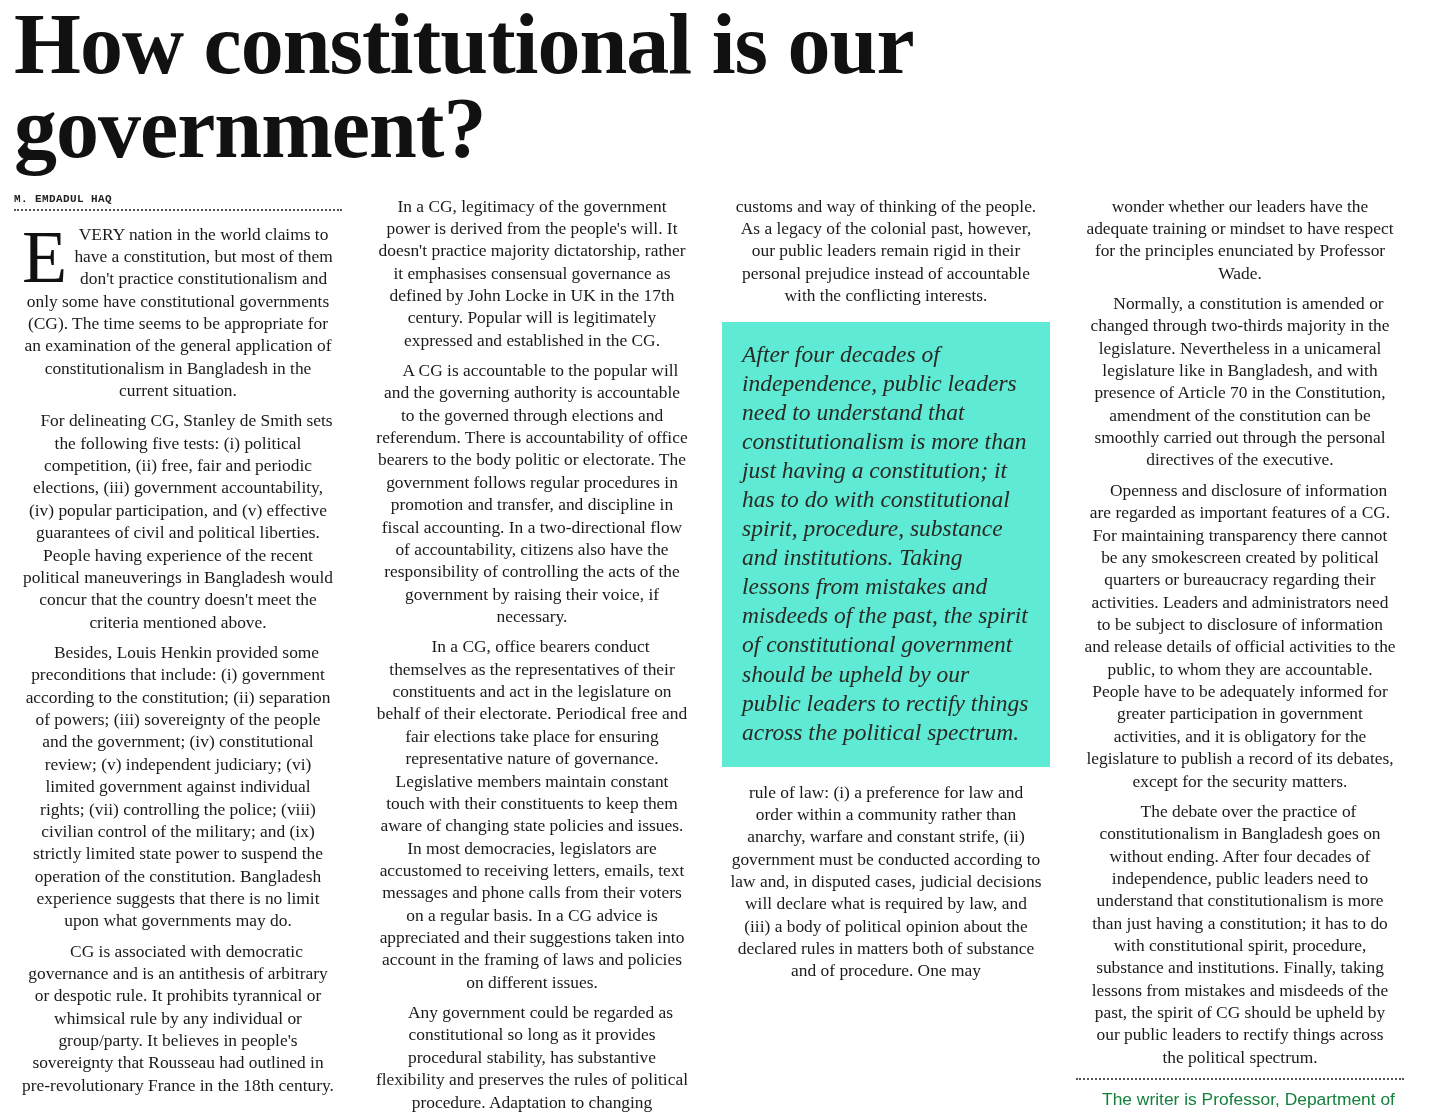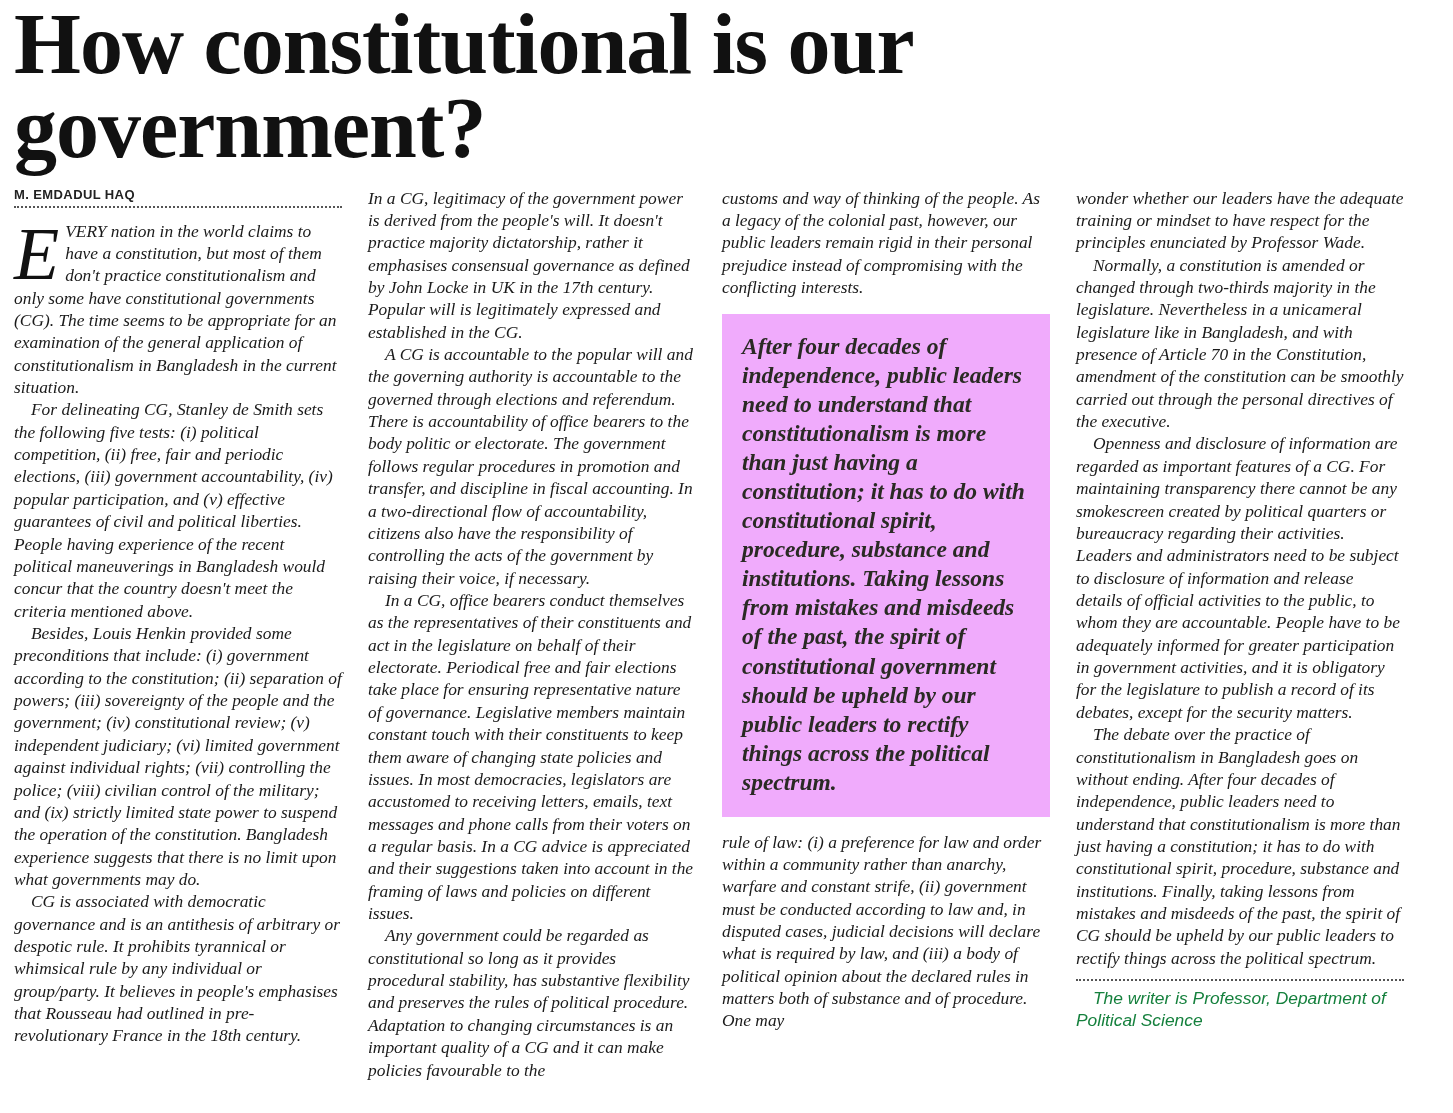--- a/index.html
+++ b/index.html
@@ -37,37 +37,36 @@
     gap: 26px;
     margin-top: 16px;
     align-items: flex-start;
   }
   .col {
     width: 328px;
     flex: 0 0 328px;
     position: relative;
   }
   .col p {
-    margin: 0;
+    margin: 8px;
     font-size: 17.4px;
     line-height: 1.285;
-    text-align: left;
+    text-align: center;
     text-indent: 17px;
-    font-style: italic;
   }
   .col p.first {
     text-indent: 0;
   }
   .byline {
-    font-family: Liberation Sans, sans-serif;
-    font-size: 13px;
+    font-family: Liberation Mono, monospace;
+    font-size: 11px;
     font-weight: bold;
     letter-spacing: 0.4px;
     text-transform: uppercase;
-    margin: 0 0 4px 0;
+    margin: 6px 0 4px 0;
     color: #222;
   }
   .dotrule {
     border-bottom: 2.5px dotted #555;
     height: 0;
     margin: 2px 0 12px 0;
     width: 100%;
   }
   .dotrule.bottom {
     margin: 10px 0 6px 0;
@@ -80,26 +79,26 @@
     float: left;
     font-family: "Liberation Serif", serif;
     font-size: 74px;
     line-height: 0.78;
     font-weight: normal;
     padding: 4px 6px 0 0;
     margin-top: 2px;
     color: #111;
   }
   .pullquote {
-    background: #f0abfc;
+    background: #5eead4;
     padding: 18px 20px 20px 20px;
     margin: 16px 0 14px 0;
     font-family: "Liberation Serif", serif;
     font-style: italic;
-    font-weight: bold;
+    font-weight: normal;
     font-size: 23.5px;
     line-height: 1.235;
     color: #2a2a24;
   }
   .footnote {
     font-family: "Liberation Sans", sans-serif;
     font-size: 12.6px;
     line-height: 1.32;
     color: #15803d;
     margin: 0;
@@ -113,32 +112,32 @@
   <h1 class="headline">How constitutional is our government?</h1>
 
   <div class="columns">
 
     <div class="col">
       <div class="byline">M. Emdadul Haq</div>
       <div class="dotrule"></div>
       <p class="first dropcap-para"><span class="dropcap">E</span><span>VERY nation in the world claims to have a constitution, but most of them don't practice constitutionalism and only some have constitutional governments (CG).  The time seems to be appropriate for an examination of the general application of constitutionalism in Bangladesh in the current situation.</span></p>
       <p>For delineating CG, Stanley de Smith sets the following five tests: (i) political competition, (ii) free, fair and periodic elections, (iii) government accountability, (iv) popular participation, and (v) effective guarantees of civil and political liberties. People having experience of the recent political maneuverings in Bangladesh would concur that the country doesn't meet the criteria mentioned above.</p>
       <p>Besides, Louis Henkin provided some preconditions that include: (i) government according to the constitution; (ii) separation of powers; (iii) sovereignty of the people and the government; (iv) constitutional review; (v) independent judiciary; (vi) limited government against individual rights; (vii) controlling the police; (viii) civilian control of the military; and (ix) strictly limited state power to suspend the operation of the constitution. Bangladesh experience suggests that there is no limit upon what governments may do.</p>
-      <p>CG is associated with democratic governance and is an antithesis of arbitrary or despotic rule. It prohibits tyrannical or whimsical rule by any individual or group/party. It believes in people's emphasises that Rousseau had outlined in pre-revolutionary France in the 18th century.</p>
+      <p>CG is associated with democratic governance and is an antithesis of arbitrary or despotic rule. It prohibits tyrannical or whimsical rule by any individual or group/party. It believes in people's sovereignty that Rousseau had outlined in pre-revolutionary France in the 18th century.</p>
     </div>
 
     <div class="col">
       <p class="first">In a CG, legitimacy of the government power is derived from the people's will. It doesn't practice majority dictatorship, rather it emphasises consensual governance as defined by John Locke in UK in the 17th century. Popular will is legitimately expressed and established in the CG.</p>
       <p>A CG is accountable to the popular will and the governing authority is accountable to the governed through elections and referendum. There is accountability of office bearers to the body politic or electorate. The government follows regular procedures in promotion and transfer, and discipline in fiscal accounting. In a two-directional flow of accountability, citizens also have the responsibility of controlling the acts of the government by raising their voice, if necessary.</p>
       <p>In a CG, office bearers conduct themselves as the representatives of their constituents and act in the legislature on behalf of their electorate. Periodical free and fair elections take place for ensuring representative nature of governance. Legislative members maintain constant touch with their constituents to keep them aware of changing state policies and issues. In most democracies, legislators are accustomed to receiving letters, emails, text messages and phone calls from their voters on a regular basis. In a CG advice is appreciated and their suggestions taken into account in the framing of laws and policies on different issues.</p>
       <p>Any government could be regarded as constitutional so long as it provides procedural stability, has substantive flexibility and preserves the rules of political procedure. Adaptation to changing circumstances is an important quality of a CG and it can make policies favourable to the</p>
     </div>
 
     <div class="col">
-      <p class="first">customs and way of thinking of the people. As a legacy of the colonial past, however, our public leaders remain rigid in their personal prejudice instead of compromising with the conflicting interests.</p>
+      <p class="first">customs and way of thinking of the people. As a legacy of the colonial past, however, our public leaders remain rigid in their personal prejudice instead of accountable with the conflicting interests.</p>
       <div class="pullquote">After four decades of independence, public leaders need to understand that constitutionalism is more than just having a constitution; it has to do with constitutional spirit, procedure, substance and institutions. Taking lessons from mistakes and misdeeds of the past, the spirit of constitutional government should be upheld by our public leaders to rectify things across the political spectrum.</div>
       <p class="first">rule of law: (i) a preference for law and order within a community rather than anarchy, warfare and constant strife, (ii) government must be conducted according to law and, in disputed cases, judicial decisions will declare what is required by law, and (iii) a body of political opinion about the declared rules in matters both of substance and of procedure. One may</p>
     </div>
 
     <div class="col">
       <p class="first">wonder whether our leaders have the adequate training or mindset to have respect for the principles enunciated by Professor Wade.</p>
       <p>Normally, a constitution is amended or changed through two-thirds majority in the legislature. Nevertheless in a unicameral legislature like in Bangladesh, and with presence of Article 70 in the Constitution, amendment of the constitution can be smoothly carried out through the personal directives of the executive.</p>
       <p>Openness and disclosure of information are regarded as important features of a CG. For maintaining transparency there cannot be any smokescreen created by political quarters or bureaucracy regarding their activities. Leaders and administrators need to be subject to disclosure of information and release details of official activities to the public, to whom they are accountable. People have to be adequately informed for greater participation in government activities, and it is obligatory for the legislature to publish a record of its debates, except for the security matters.</p>
       <p>The debate over the practice of constitutionalism in Bangladesh goes on without ending. After four decades of independence, public leaders need to understand that constitutionalism is more than just having a constitution; it has to do with constitutional spirit, procedure, substance and institutions. Finally, taking lessons from mistakes and misdeeds of the past, the spirit of CG should be upheld by our public leaders to rectify things across the political spectrum.</p>
       <div class="dotrule bottom"></div>

